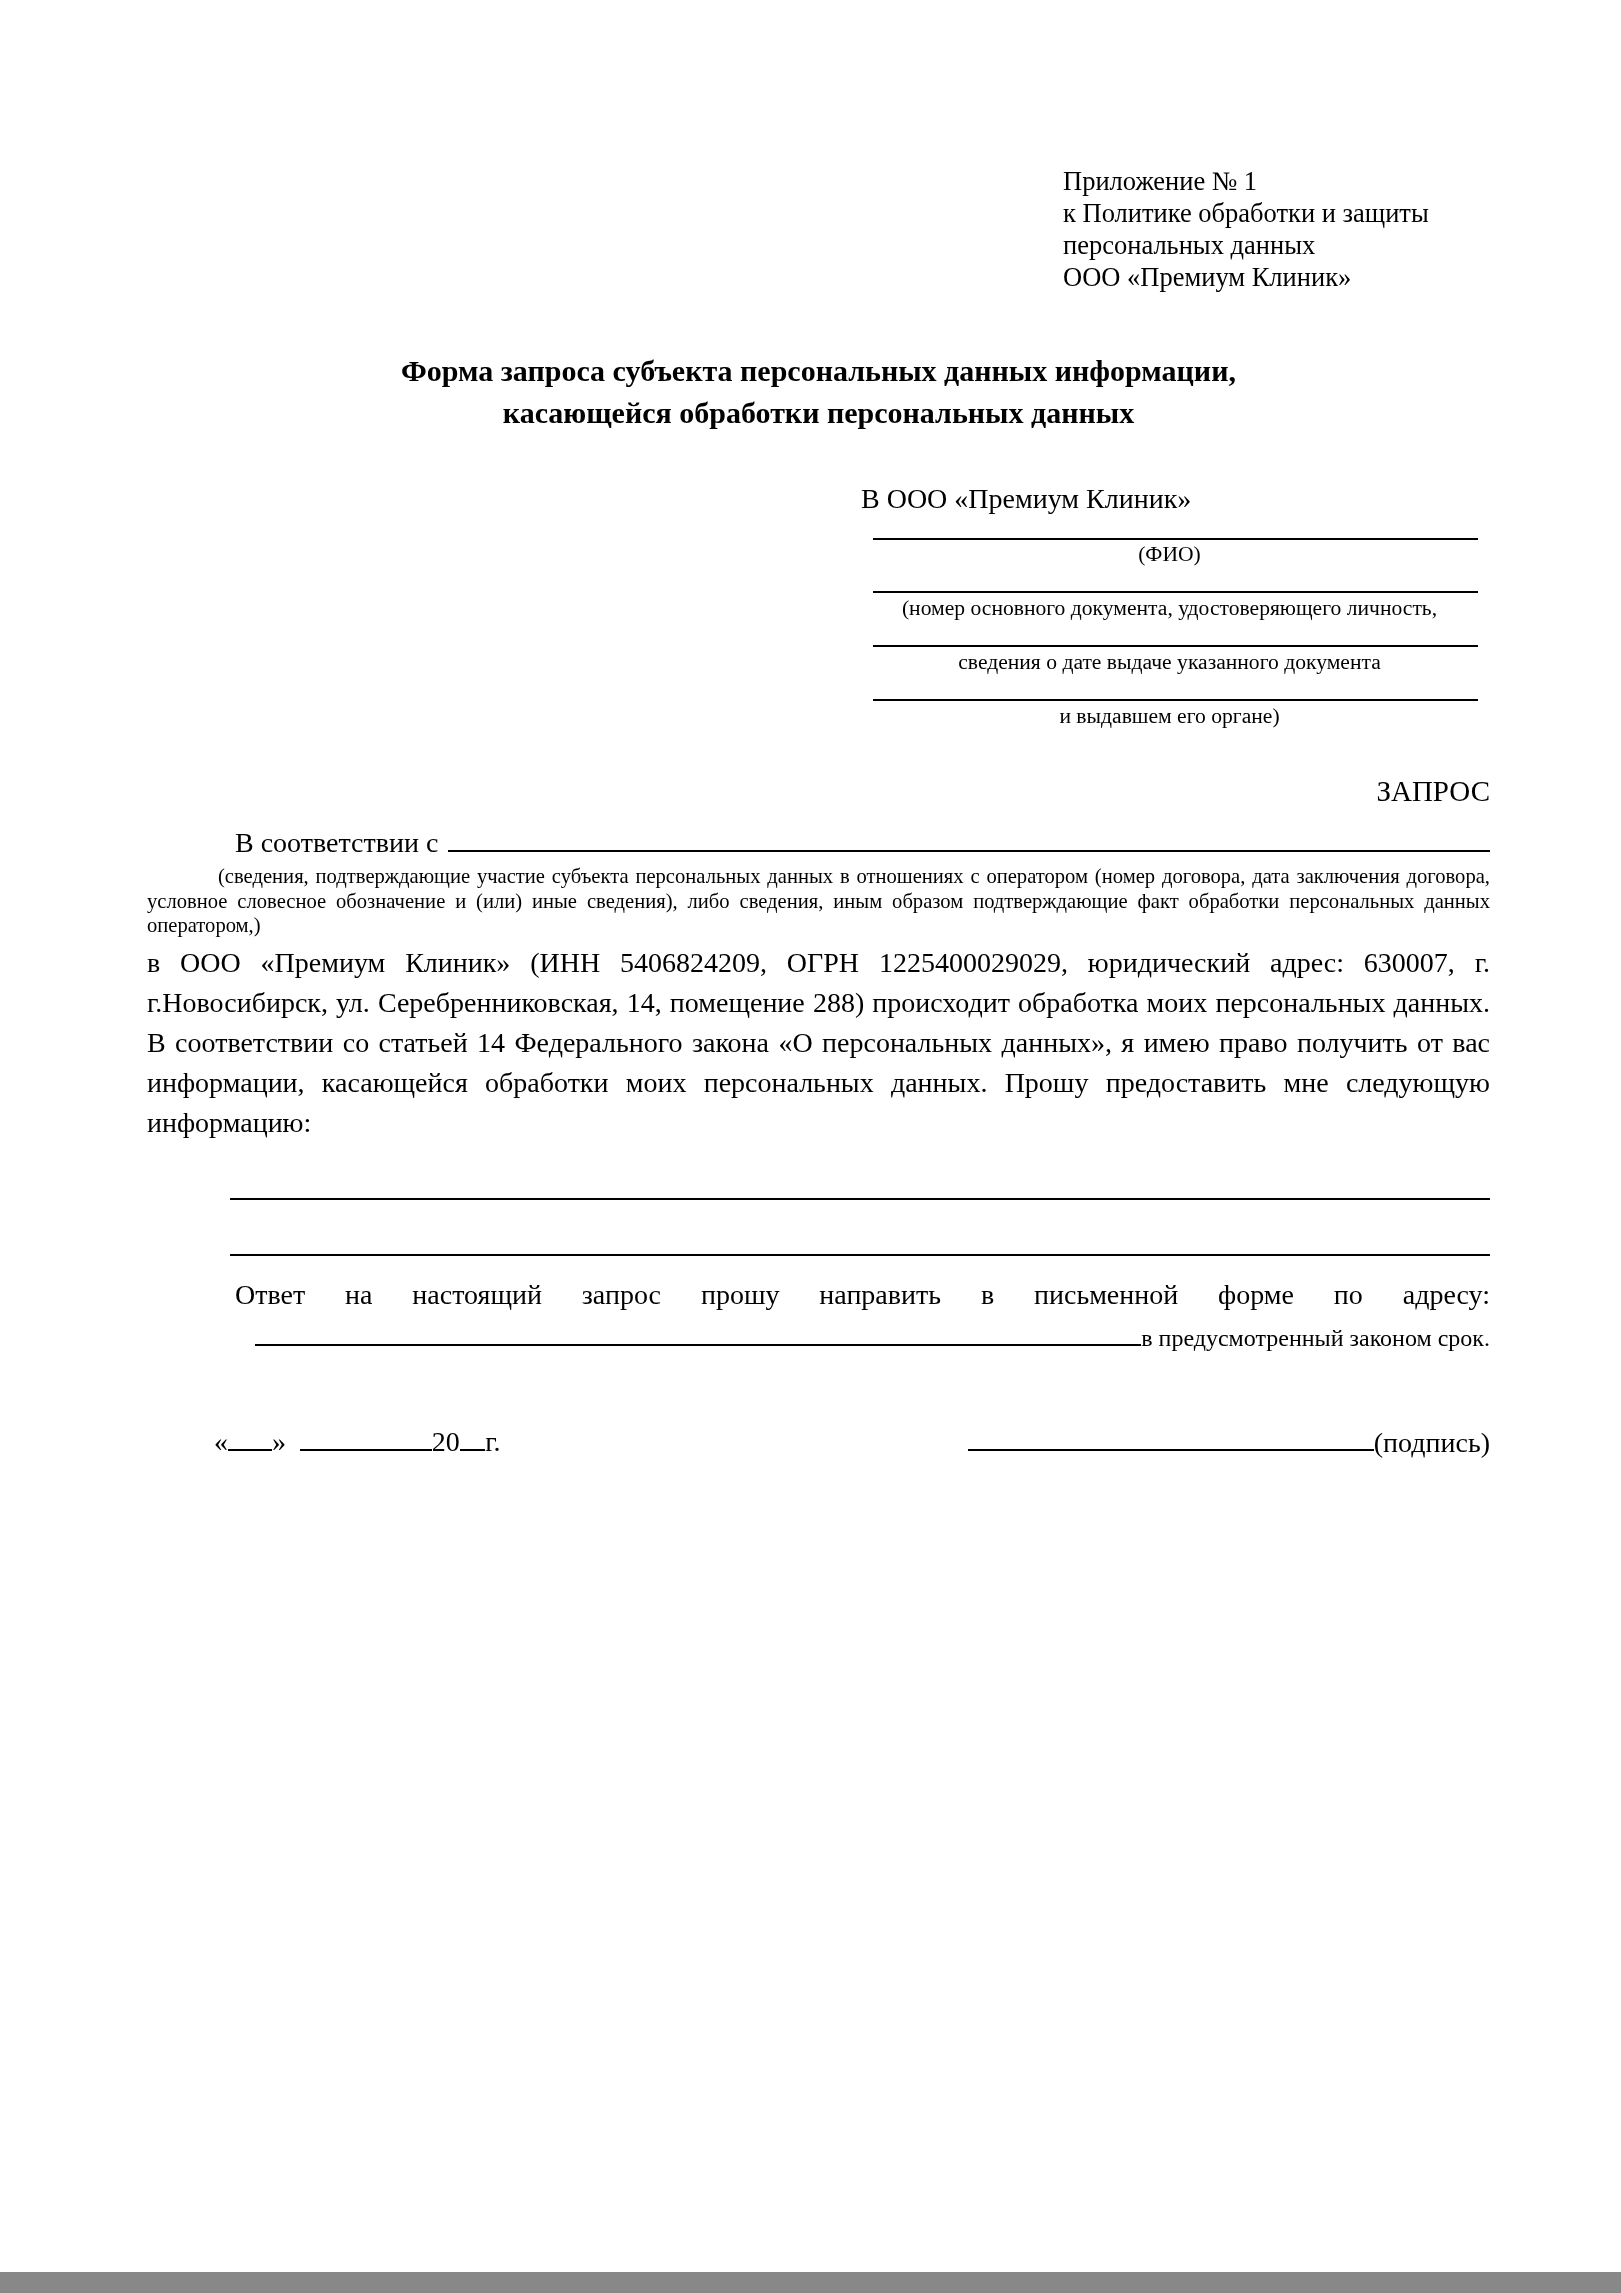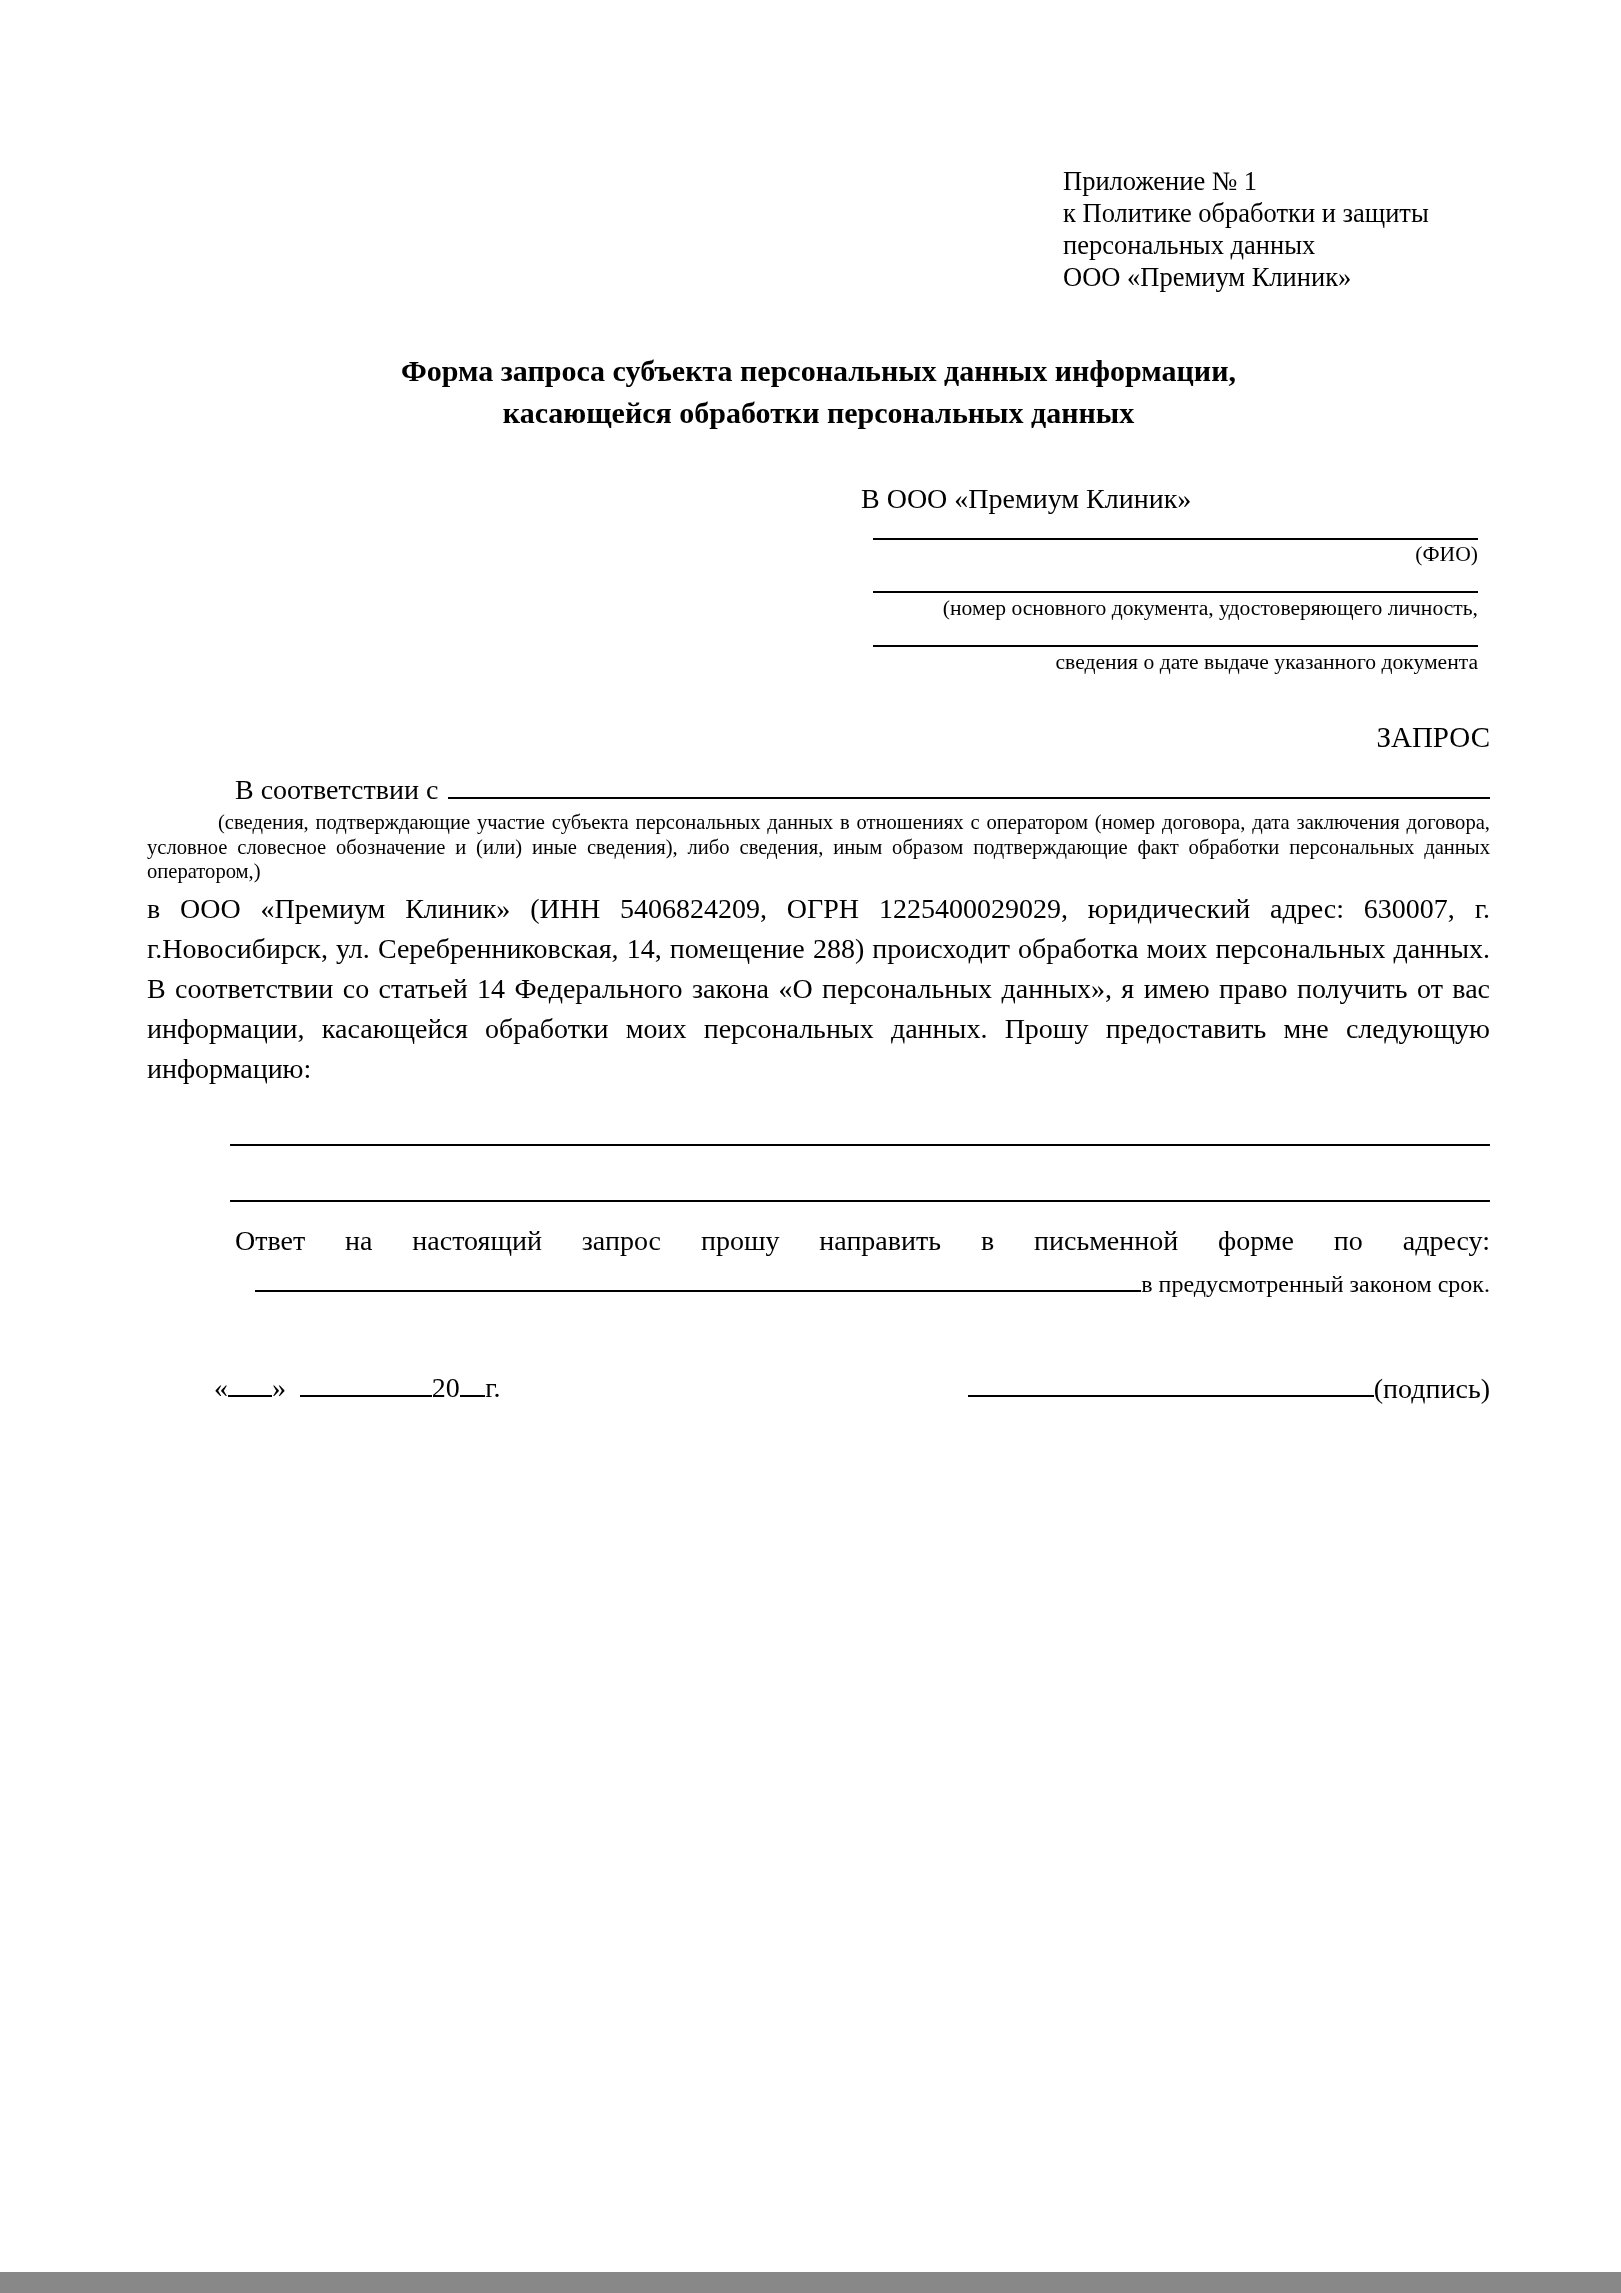--- a/index.html
+++ b/index.html
@@ -41,21 +41,21 @@
   .field{margin-bottom:12.7px;}
   .field .rule{
     height:0;
     border-top:2px solid #000;
     margin-left:11.8px;
     width:605px;
   }
   .field .cap{
     font-size:21.6px;
     line-height:25.5px;
-    text-align:right;
+    text-align:center;
     width:617px;
     margin-top:2.9px;
     margin-bottom:23.5px;
   }
   
   .request-heading{
     margin-top:43px;
     text-align:right;
     font-size:29px;
     line-height:37px;
@@ -175,20 +175,24 @@
         <div class="rule"></div>
         <div class="cap">(ФИО)</div>
       </div>
       <div class="field">
         <div class="rule"></div>
         <div class="cap">(номер основного документа, удостоверяющего личность,</div>
       </div>
       <div class="field">
         <div class="rule"></div>
         <div class="cap">сведения о дате выдаче указанного документа</div>
+      </div>
+      <div class="field">
+        <div class="rule"></div>
+        <div class="cap">и выдавшем его органе)</div>
       </div>
     </div>
   </div>
 
   <div class="request-heading">ЗАПРОС</div>
 
   <div class="intro-row">
     <span class="lead">В соответствии с</span>
     <span class="fill"></span>
   </div>

